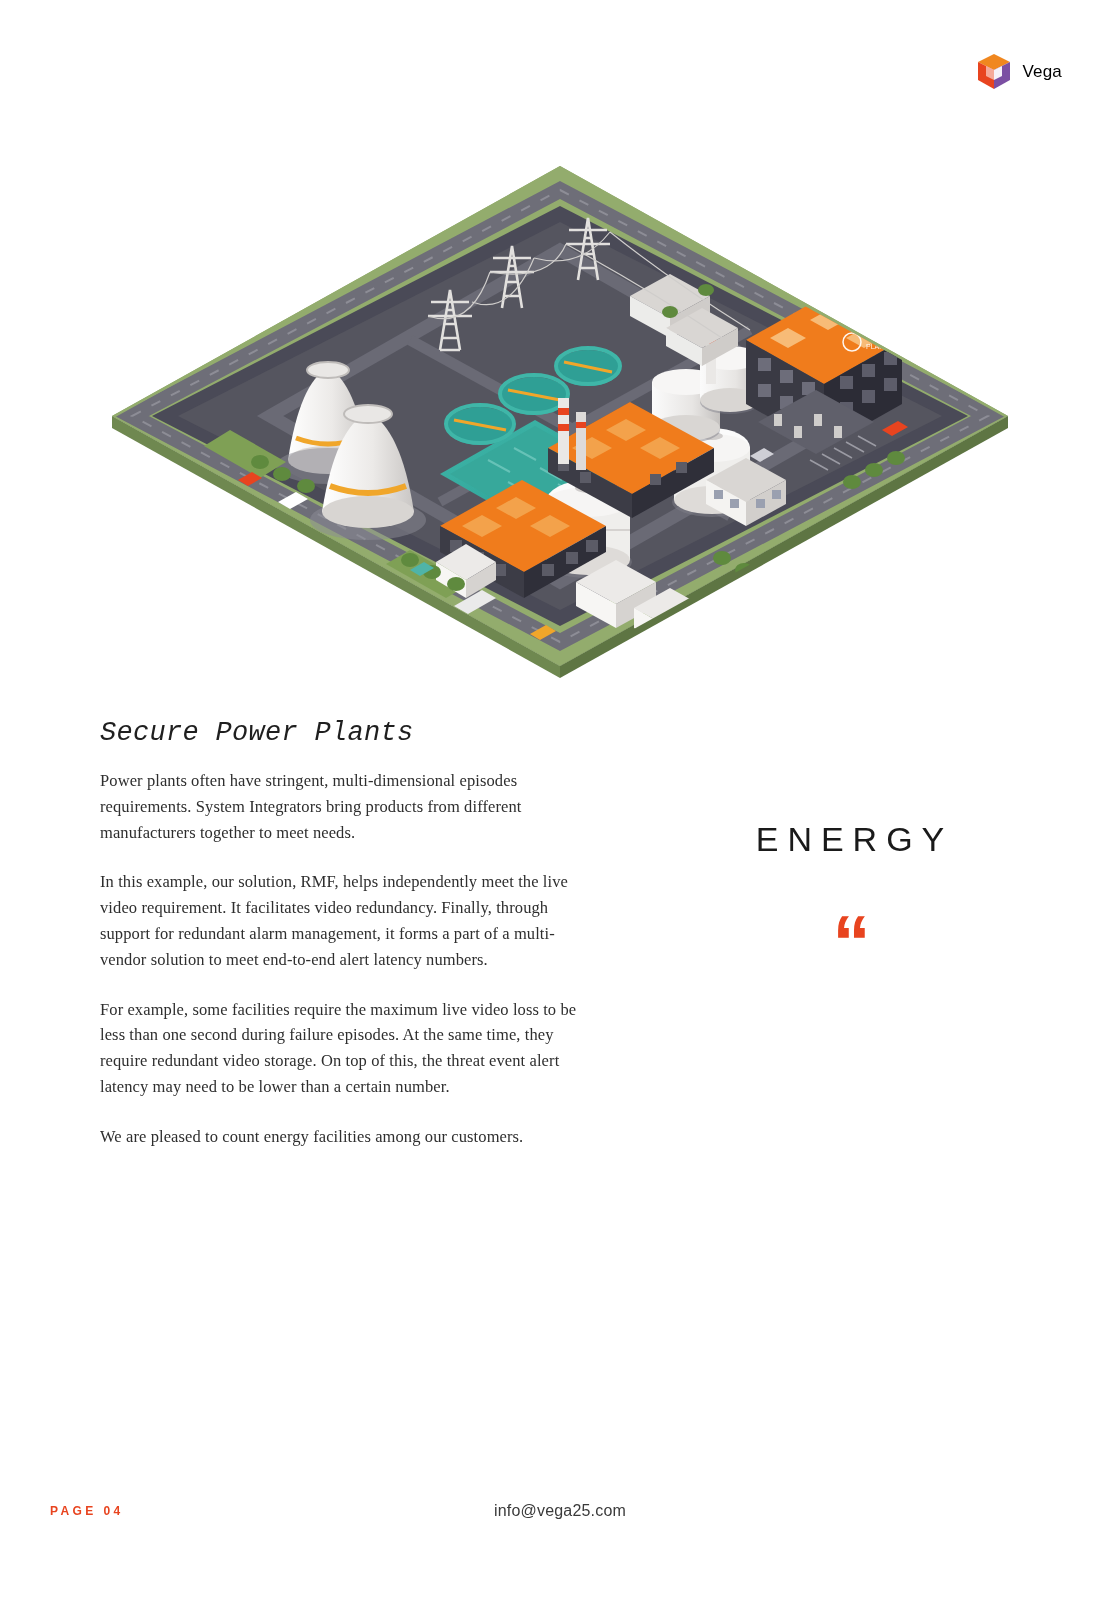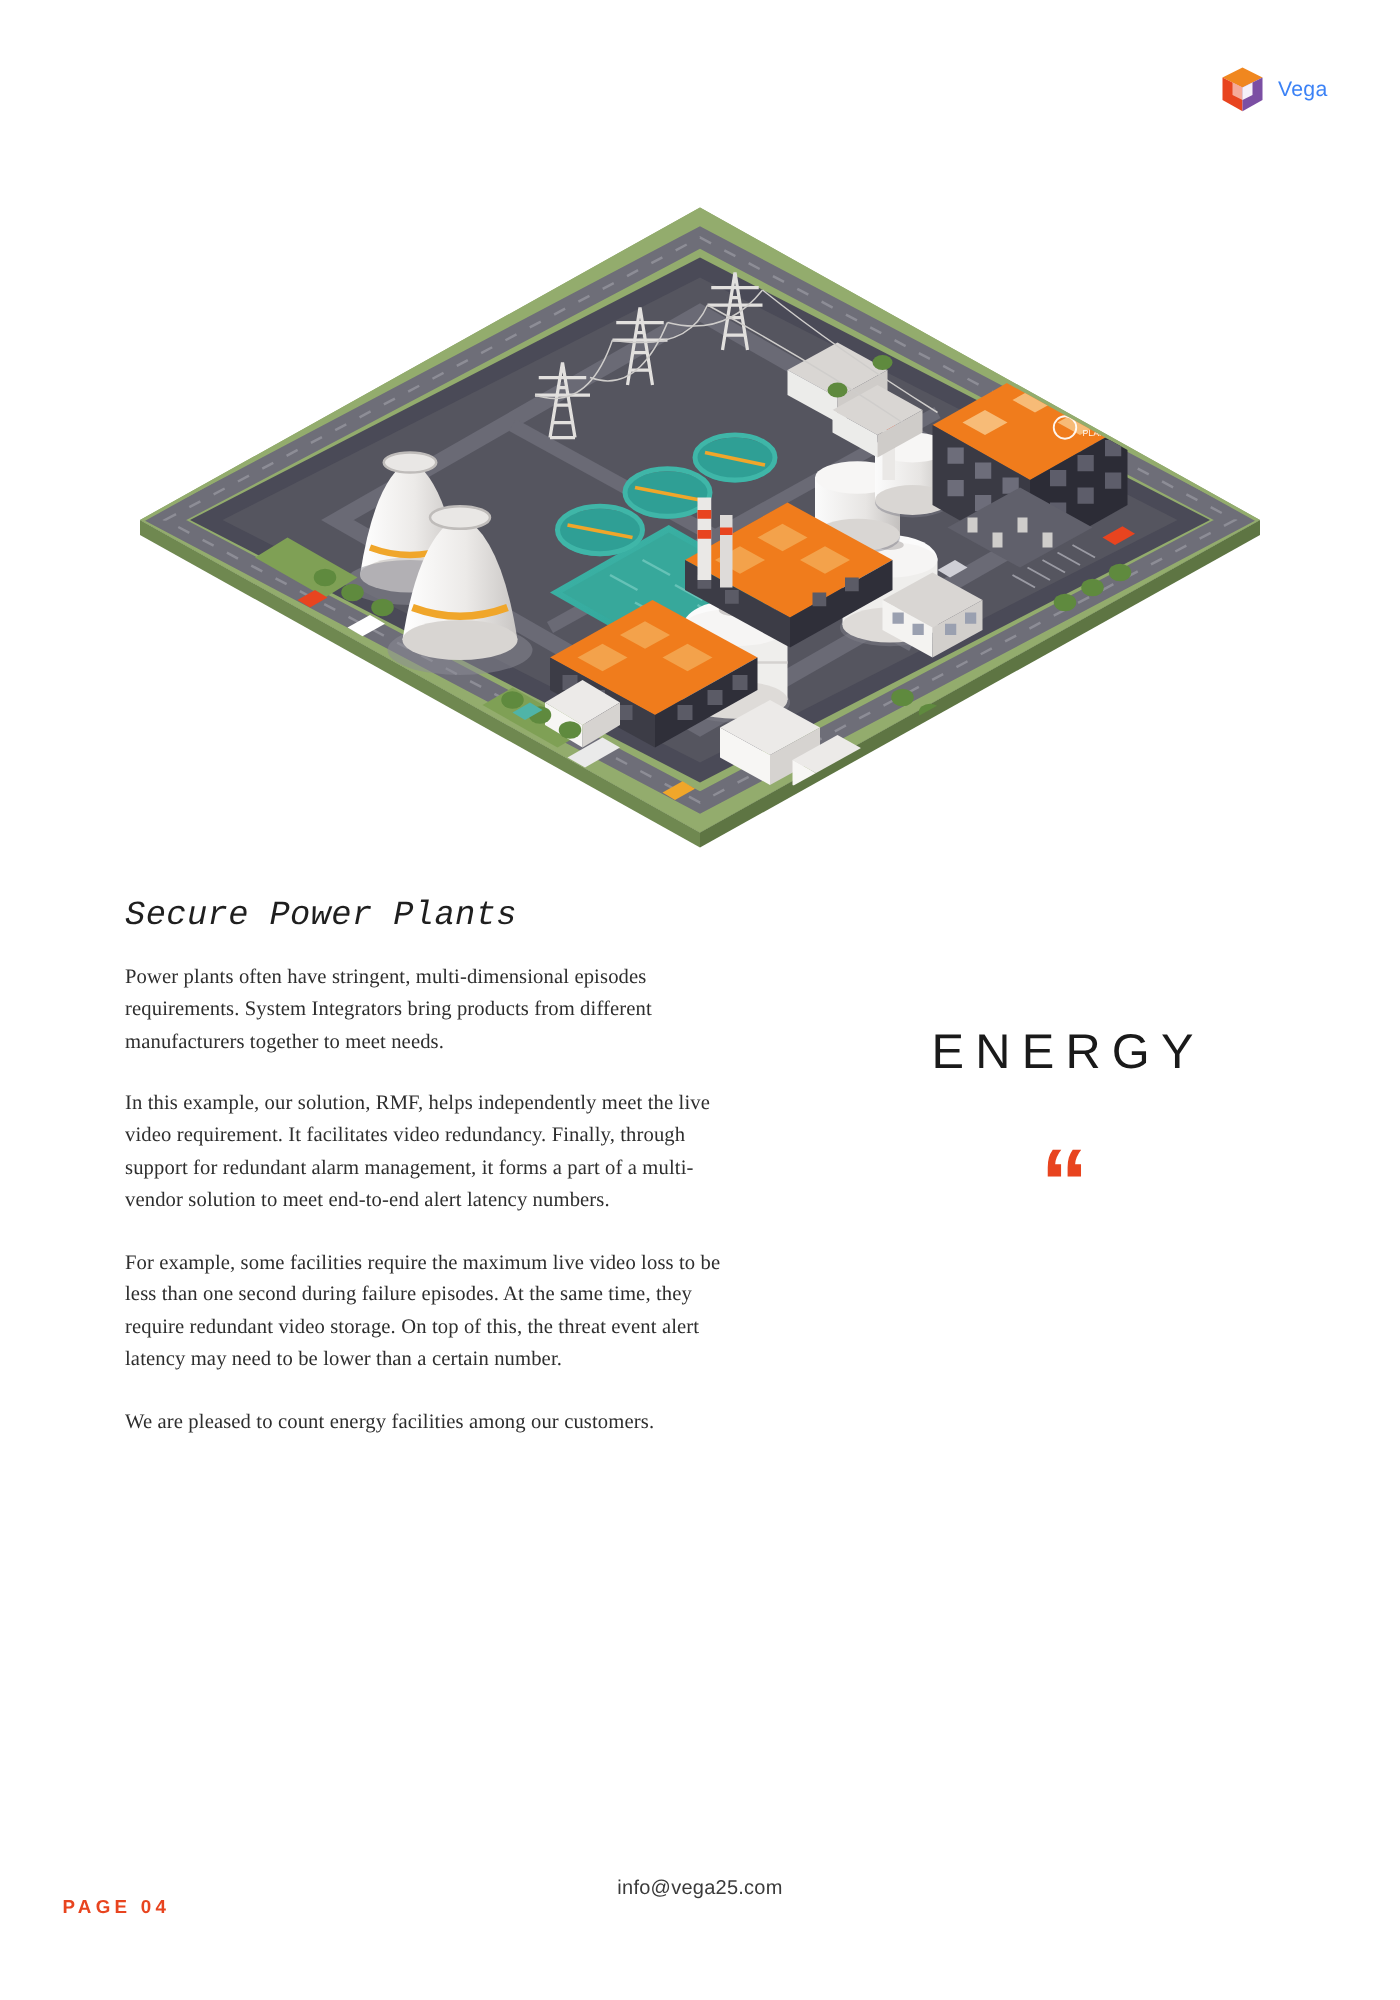--- a/index.html
+++ b/index.html
@@ -27,21 +27,21 @@
     gap: 9px;
   }
   .brand-mark {
     width: 38px;
     height: 40px;
     position: relative;
   }
   .brand-name {
     font-family: "Liberation Sans", sans-serif;
     font-size: 17px;
-    color: #3b82f6;
+    color: #000000;
     letter-spacing: 0.2px;
   }
 
   
   .illustration {
     position: absolute;
     left: 110px;
     top: 130px;
     width: 900px;
     height: 560px;
@@ -77,21 +77,21 @@
   
   .aside {
     position: absolute;
     left: 640px;
     top: 820px;
     width: 420px;
     text-align: center;
   }
   .aside-kicker {
     font-family: "Liberation Sans", sans-serif;
-    font-size: 39px;
+    font-size: 34px;
     letter-spacing: 9px;
     color: #1a1a1a;
     font-weight: 400;
     margin: 0 0 62px 0;
     padding-left: 9px;
   }
   .quote-mark {
     font-family: "Liberation Sans", sans-serif;
     font-size: 76px;
     line-height: 0.55;
@@ -106,23 +106,23 @@
     line-height: 49px;
     color: #e8441f;
     margin: 0;
     font-weight: 400;
   }
 
   
   .footer-page {
     position: absolute;
     left: 50px;
-    bottom: 66px;
-    font-family: "Liberation Sans", sans-serif;
-    font-size: 15px;
+    bottom: 82px;
+    font-family: "Liberation Sans", sans-serif;
+    font-size: 12px;
     letter-spacing: 3.4px;
     color: #e8441f;
     font-weight: 700;
   }
   .footer-email {
     position: absolute;
     left: 0;
     right: 0;
     bottom: 80px;
     text-align: center;

